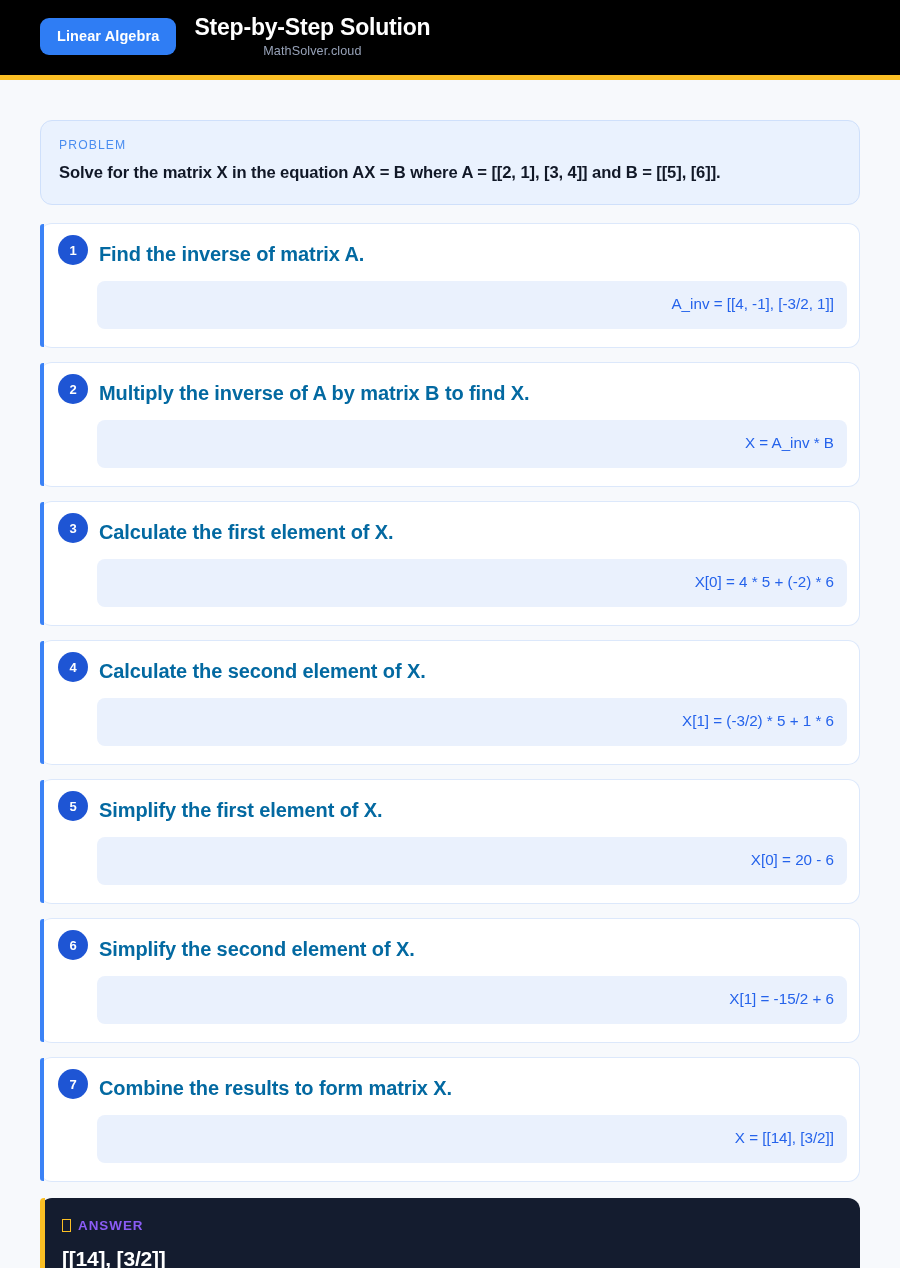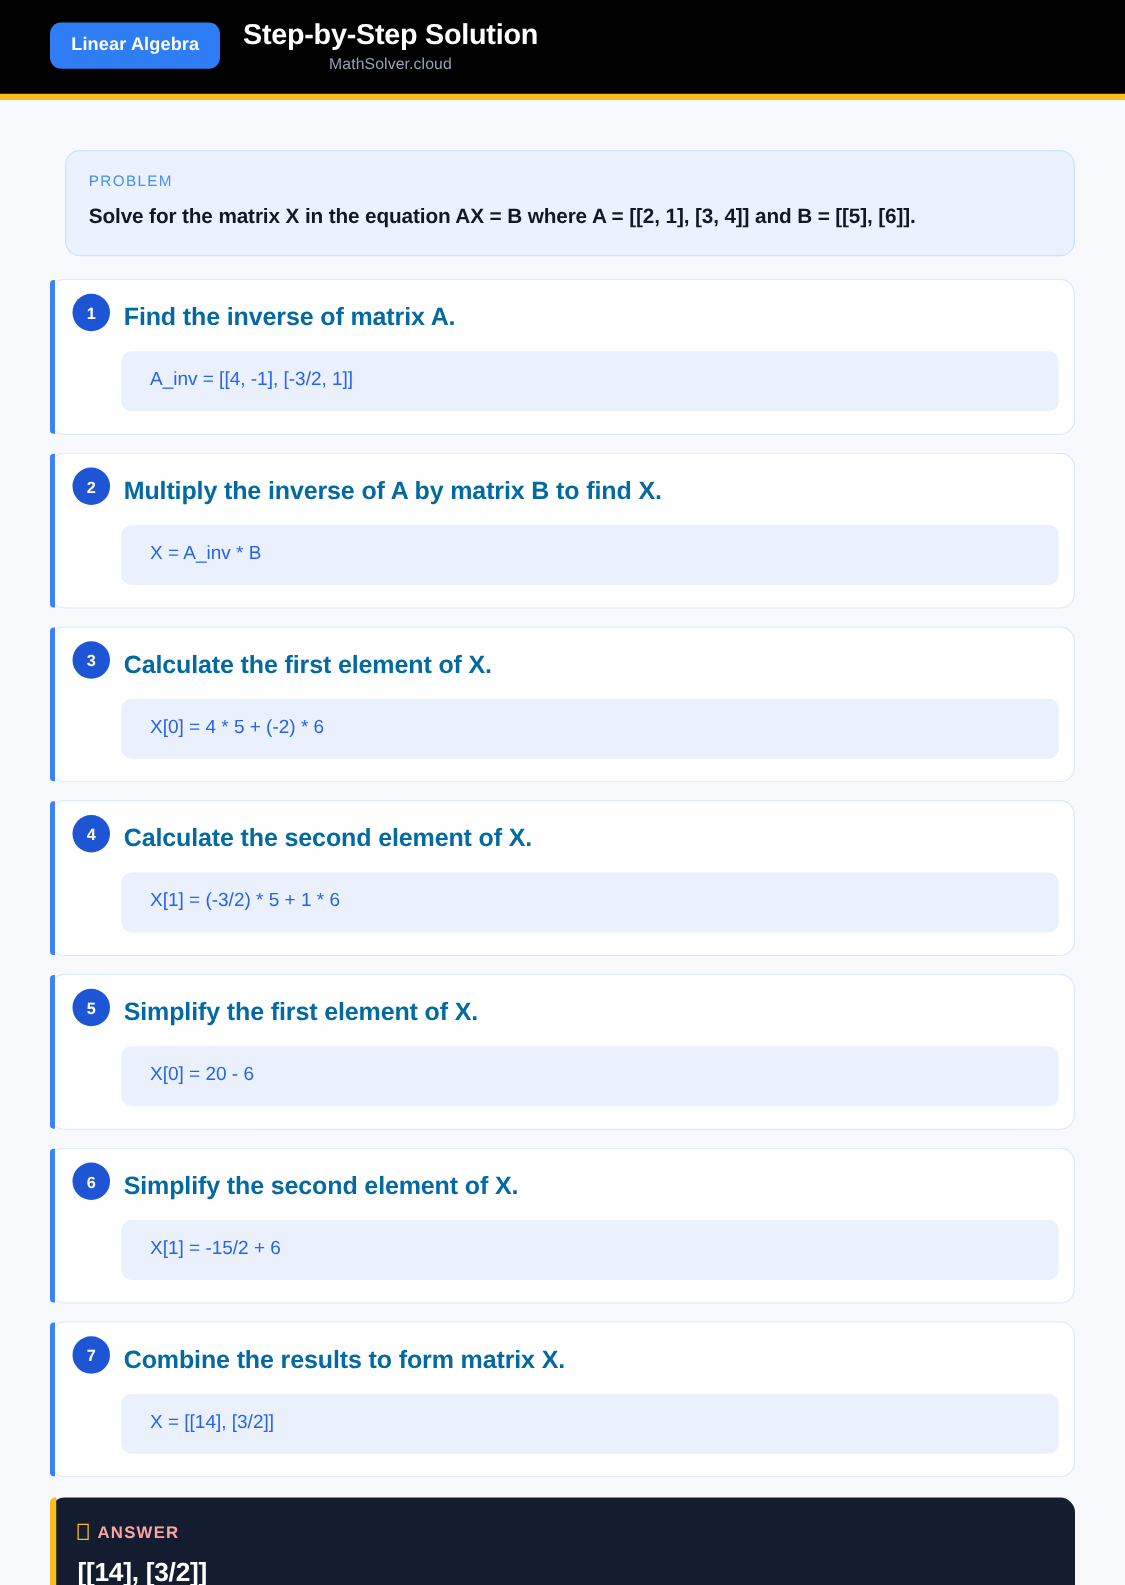--- a/index.html
+++ b/index.html
@@ -49,21 +49,20 @@
   
   .main { padding: 40px 40px 0 40px; }
 
   
   .problem-card {
     background: #eaf2fe;
     border: 1px solid #cfe0fb;
     border-radius: 12px;
     padding: 17px 18px 20px 18px;
     margin-bottom: 18px;
-    margin-left: 12px;
   }
   .problem-label {
     color: #4a8df0;
     font-size: 12.2px;
     letter-spacing: 1.1px;
     margin-bottom: 10px;
   }
   .problem-text {
     color: #111827;
     font-size: 16.6px;
@@ -114,25 +113,26 @@
     font-size: 20px;
     font-weight: bold;
     line-height: 1.3;
     padding-top: 3px;
     letter-spacing: -0.1px;
   }
   .step-math {
     margin: 14px 6px 0 57px;
     background: #eaf1fd;
     border-radius: 8px;
-    padding: 13px 13px 14px 23px;
+    padding: 13px 13px 14px 10px;
     color: #2563eb;
     font-size: 15.2px;
     line-height: 1.3;
     min-height: 48px;
+    text-align: right;
   }
 
   
   .answer-card {
     position: relative;
     background: #141c2f;
     border-radius: 12px;
     margin-top: 16px;
     padding: 20px 20px 24px 22px;
     min-height: 94px;
@@ -152,21 +152,21 @@
   }
   .answer-icon {
     color: #fbbf24;
     font-size: 13px;
     line-height: 1;
     display: inline-block;
     width: 9px; height: 13px;
     border: 1px solid #fbbf24;
   }
   .answer-label {
-    color: #fca5a5;
+    color: #8b5cf6;
     font-size: 13.4px;
     font-weight: bold;
     letter-spacing: 1px;
   }
   .answer-value {
     color: #ffffff;
     font-size: 21px;
     font-weight: bold;
     letter-spacing: -0.2px;
     line-height: 1.1;

